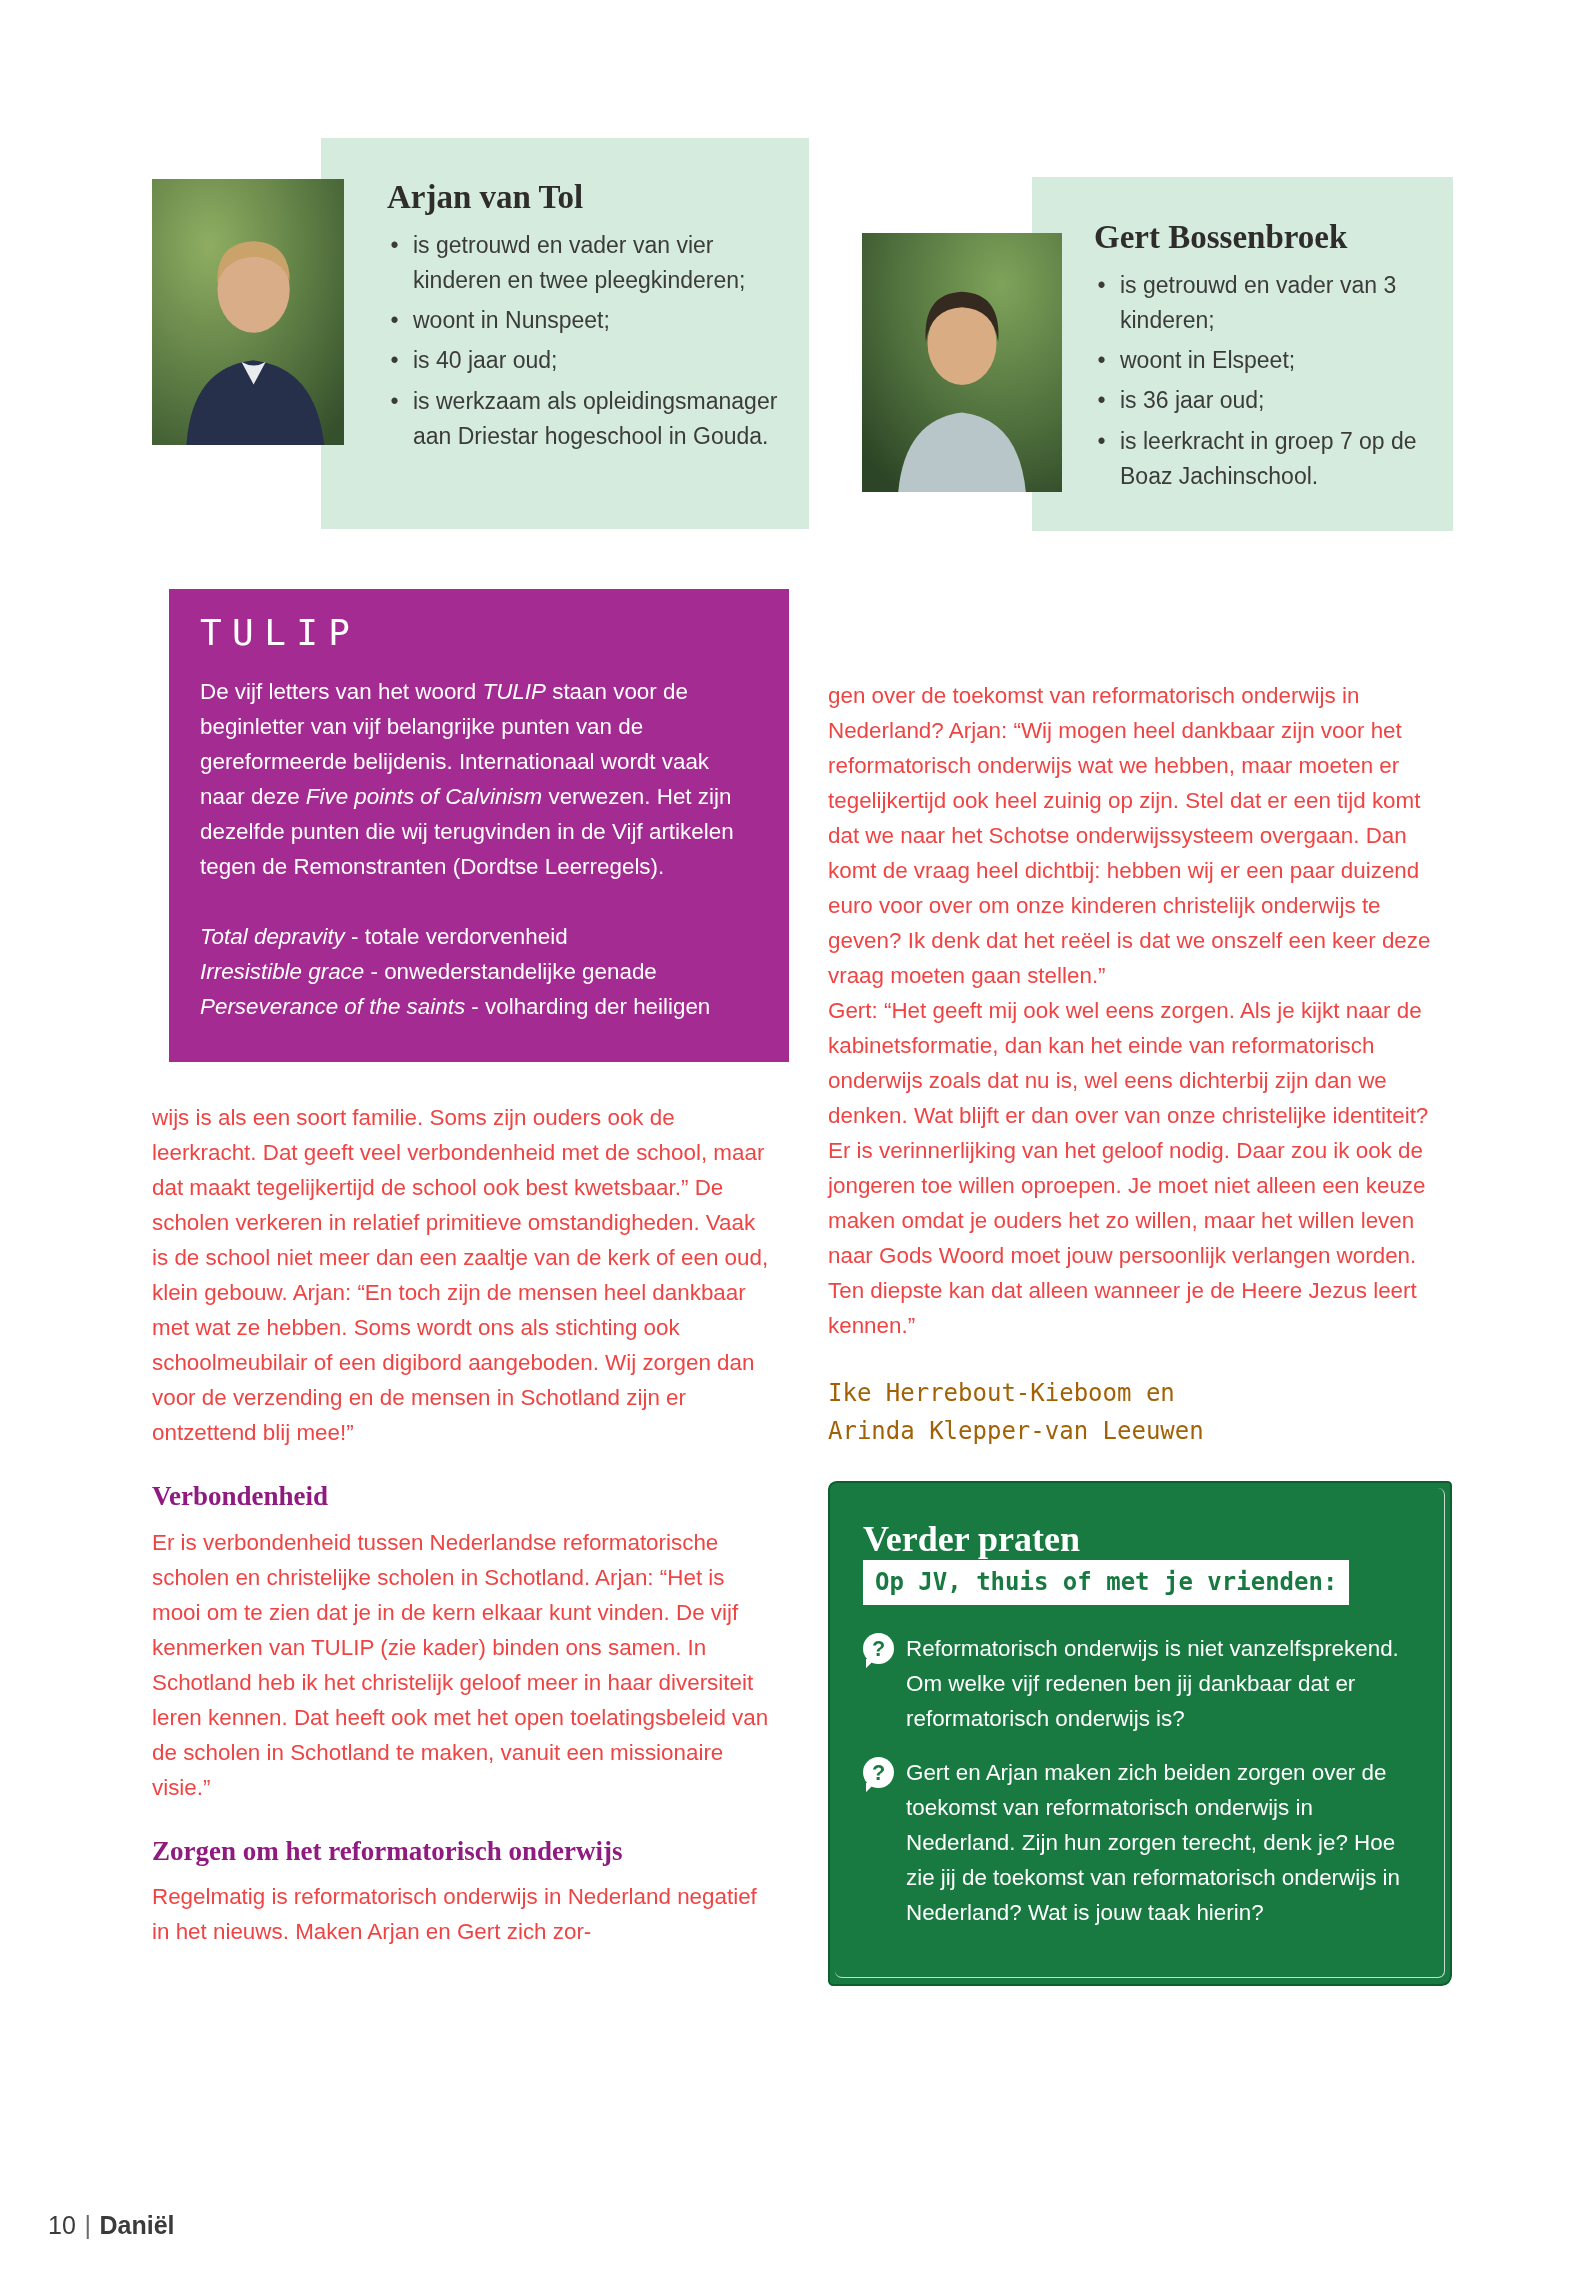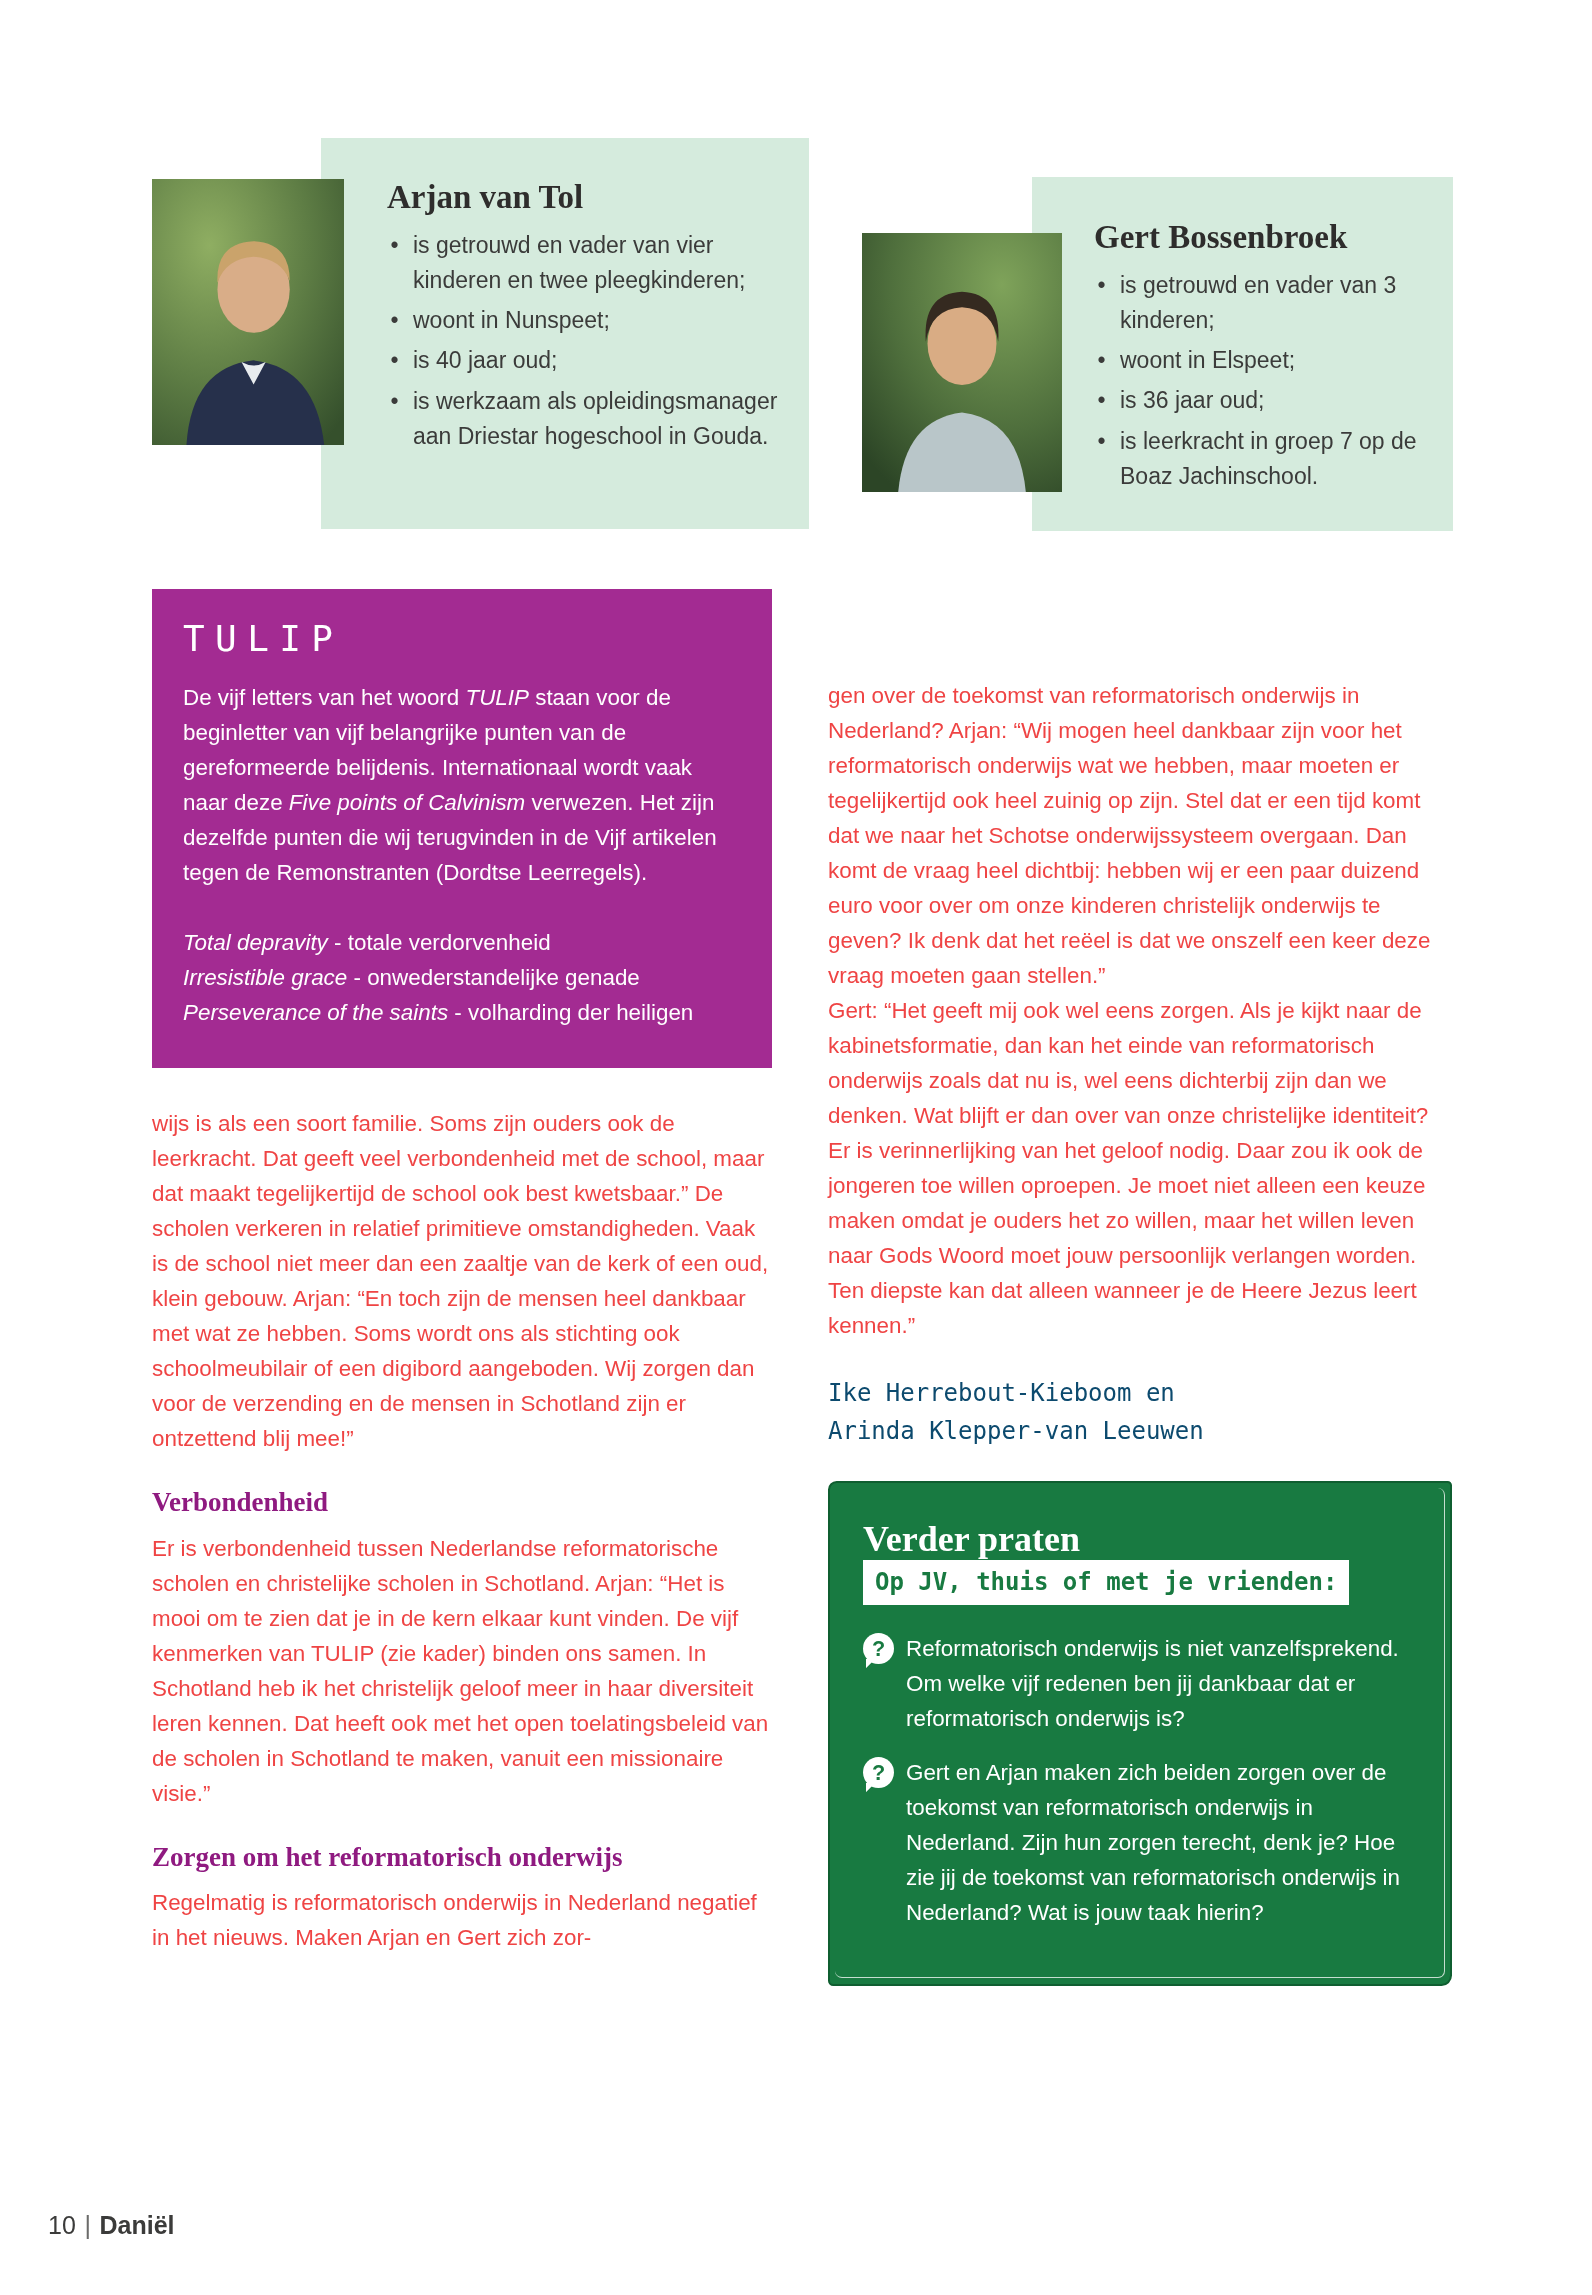--- a/index.html
+++ b/index.html
@@ -35,37 +35,37 @@
   .body-text { font-size:22.4px; line-height:35px; color:#ef4444; }
   .section-heading {
     font-family:"Liberation Serif", serif; font-weight:bold;
     font-size:27px; line-height:40px; color:#8f1a80;
     margin-top:26px; margin-bottom:8.6px;
   }
 
   
   .tulip-box {
     width:620px; background:#a32b92; color:#ffffff;
-    padding:29px 31px 38px 31px; margin-bottom:38px;
+    padding:23px 31px 38px 31px; margin-bottom:38px;margin-left:17px;
   }
   .tulip-title {
     font-family:"DejaVu Sans Mono","Liberation Mono", monospace;
     font-weight:normal; font-size:36px; line-height:41px;
     letter-spacing:10.4px; margin-bottom:21px;
   }
   .tulip-intro { font-size:22.4px; line-height:35px; }
   .tulip-terms { margin-top:35px; }
   .tulip-terms p { font-size:22.4px; line-height:35px; }
   .sep { white-space:pre; }
 
   
   .byline {
     margin-top:31px;
     font-family:"DejaVu Sans Mono","Liberation Mono", monospace;
-    font-size:24px; line-height:38px; color:#0c4a6e;
+    font-size:24px; line-height:38px; color:#a16207;
   }
 
   
   .verder-box {
     position:relative; margin-top:31px; width:624px;
     background:#187a41; color:#ffffff;
     padding:36px 33px 35px 33px;
     border:2.6px solid #0f5e30;
     border-radius:8.6px 4.3px 10.4px 5.2px;
   }

